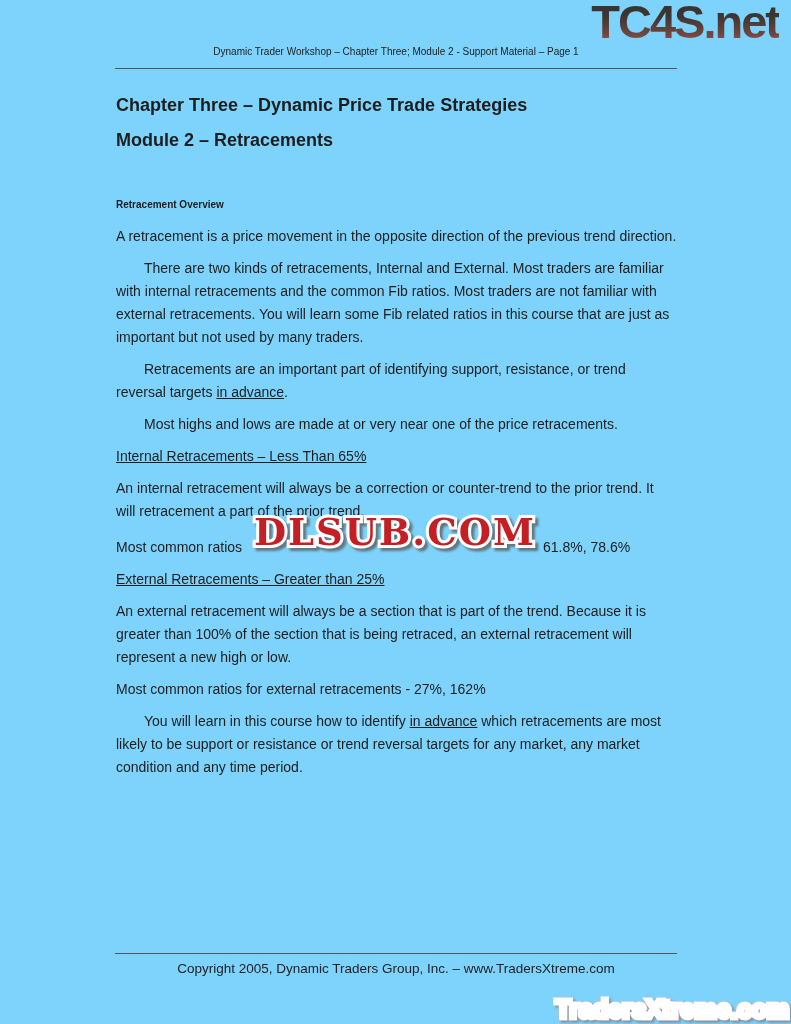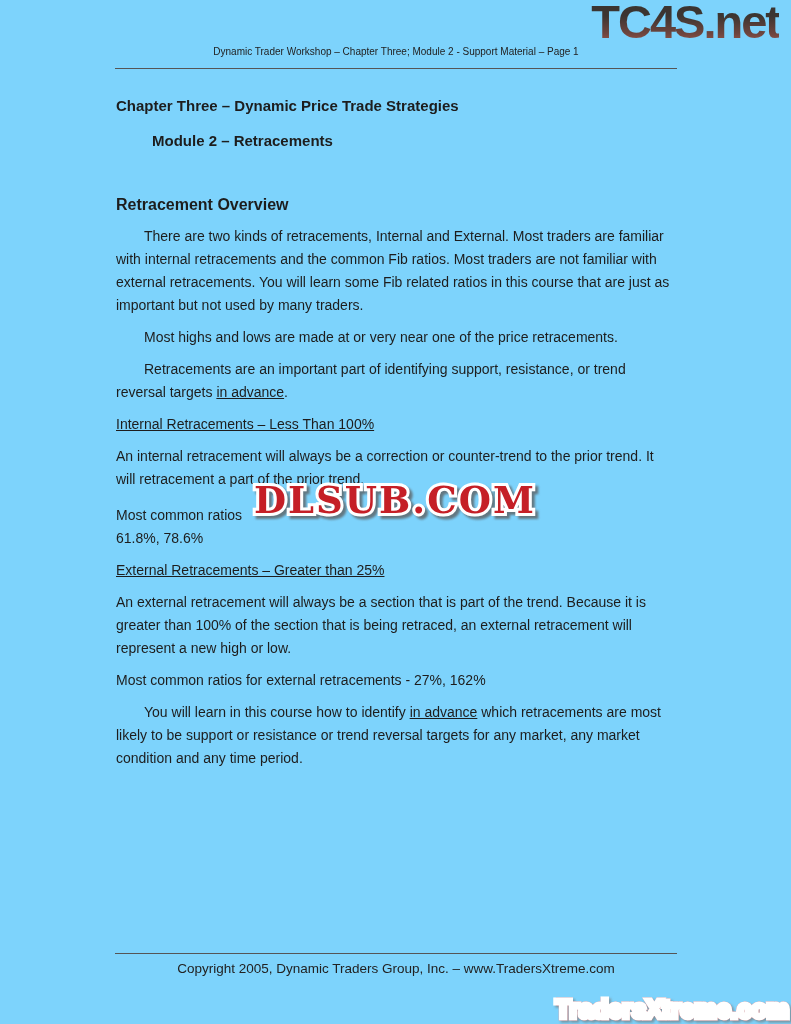--- a/index.html
+++ b/index.html
@@ -22,32 +22,32 @@
     position:absolute;top:46px;left:115px;width:562px;
     text-align:center;font-size:10px;color:#222;
   }
   .header-rule{
     position:absolute;top:68px;left:115px;width:562px;height:0;
     border-top:1.5px solid #555;
   }
 
   
   .content{position:absolute;left:116px;top:88px;width:561px;font-size:14px;line-height:23px;}
-  .title{font-size:15px;font-weight:bold;margin:6px 0 0;}
-  .title.module{margin-top:12px;margin-left:36px;}
-  .ov-head{font-size:16px;font-weight:bold;margin:41px 0 6px;}
+  .title{font-size:18px;font-weight:bold;margin:6px 0 0;}
+  .title.module{margin-top:12px;}
+  .ov-head{font-size:10px;font-weight:bold;margin:41px 0 6px;}
   .content p{margin:9px 0 0;}
   .indent{text-indent:28px;}
   .sect-head{margin-top:37px;text-decoration:underline;}
   .u{text-decoration:underline;}
   .gap-top{margin-top:13px;}
   .closing{margin-top:44px;}
 
   
-  .ratios-line{position:relative;display:flex;margin-top:13px;white-space:nowrap;flex-direction:column;}
+  .ratios-line{position:relative;display:flex;margin-top:13px;white-space:nowrap;}
   .ratios-spacer{display:inline-block;width:301px;}
   .watermark{
     position:absolute;left:138px;top:-22px;
     font-family:"DejaVu Serif",serif;font-weight:bold;font-size:37px;line-height:1;
     letter-spacing:2px;color:#c51f26;
     -webkit-text-stroke:6px #ffffff;paint-order:stroke fill;
     filter:drop-shadow(3px 3px 1px rgba(90,90,90,0.75));
     white-space:nowrap;
   }
 
@@ -75,25 +75,26 @@
 
   <div class="header-line">Dynamic Trader Workshop – Chapter Three; Module 2 - Support Material – Page 1</div>
   <div class="header-rule"></div>
 
   <div class="content">
 
     <div class="title">Chapter Three – Dynamic Price Trade Strategies</div>
     <div class="title module">Module 2 – Retracements</div>
 
     <div class="ov-head">Retracement Overview</div>
+    <p>A retracement is a price movement in the opposite direction of the previous trend direction.</p>
     <p class="indent">There are two kinds of retracements, Internal and External. Most traders are familiar with internal retracements and the common Fib ratios. Most traders are not familiar with external retracements. You will learn some Fib related ratios in this course that are just as important but not used by many traders.</p>
+    <p class="indent gap-top"><span>Retracements are an important part of identifying support, resistance, or trend reversal targets </span><span class="u">in advance</span><span>.</span></p>
     <p class="indent gap-top">Most highs and lows are made at or very near one of the price retracements.</p>
-    <p class="indent gap-top"><span>Retracements are an important part of identifying support, resistance, or trend reversal targets </span><span class="u">in advance</span><span>.</span></p>
 
-    <p class="sect-head">Internal Retracements – Less Than 100%</p>
+    <p class="sect-head">Internal Retracements – Less Than 65%</p>
     <p>An internal retracement will always be a correction or counter-trend to the prior trend. It will retracement a part of the prior trend.</p>
     <div class="ratios-line">
       <span>Most common ratios</span>
       <span class="ratios-spacer"></span>
       <span>61.8%, 78.6%</span>
       <span class="watermark">DLSUB.COM</span>
     </div>
 
     <p class="sect-head">External Retracements – Greater than 25%</p>
     <p>An external retracement will always be a section that is part of the trend. Because it is greater than 100% of the section that is being retraced, an external retracement will represent a new high or low.</p>

